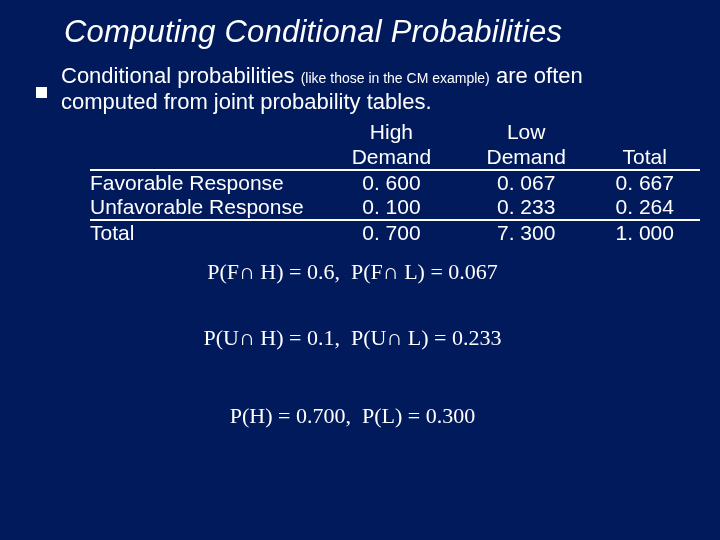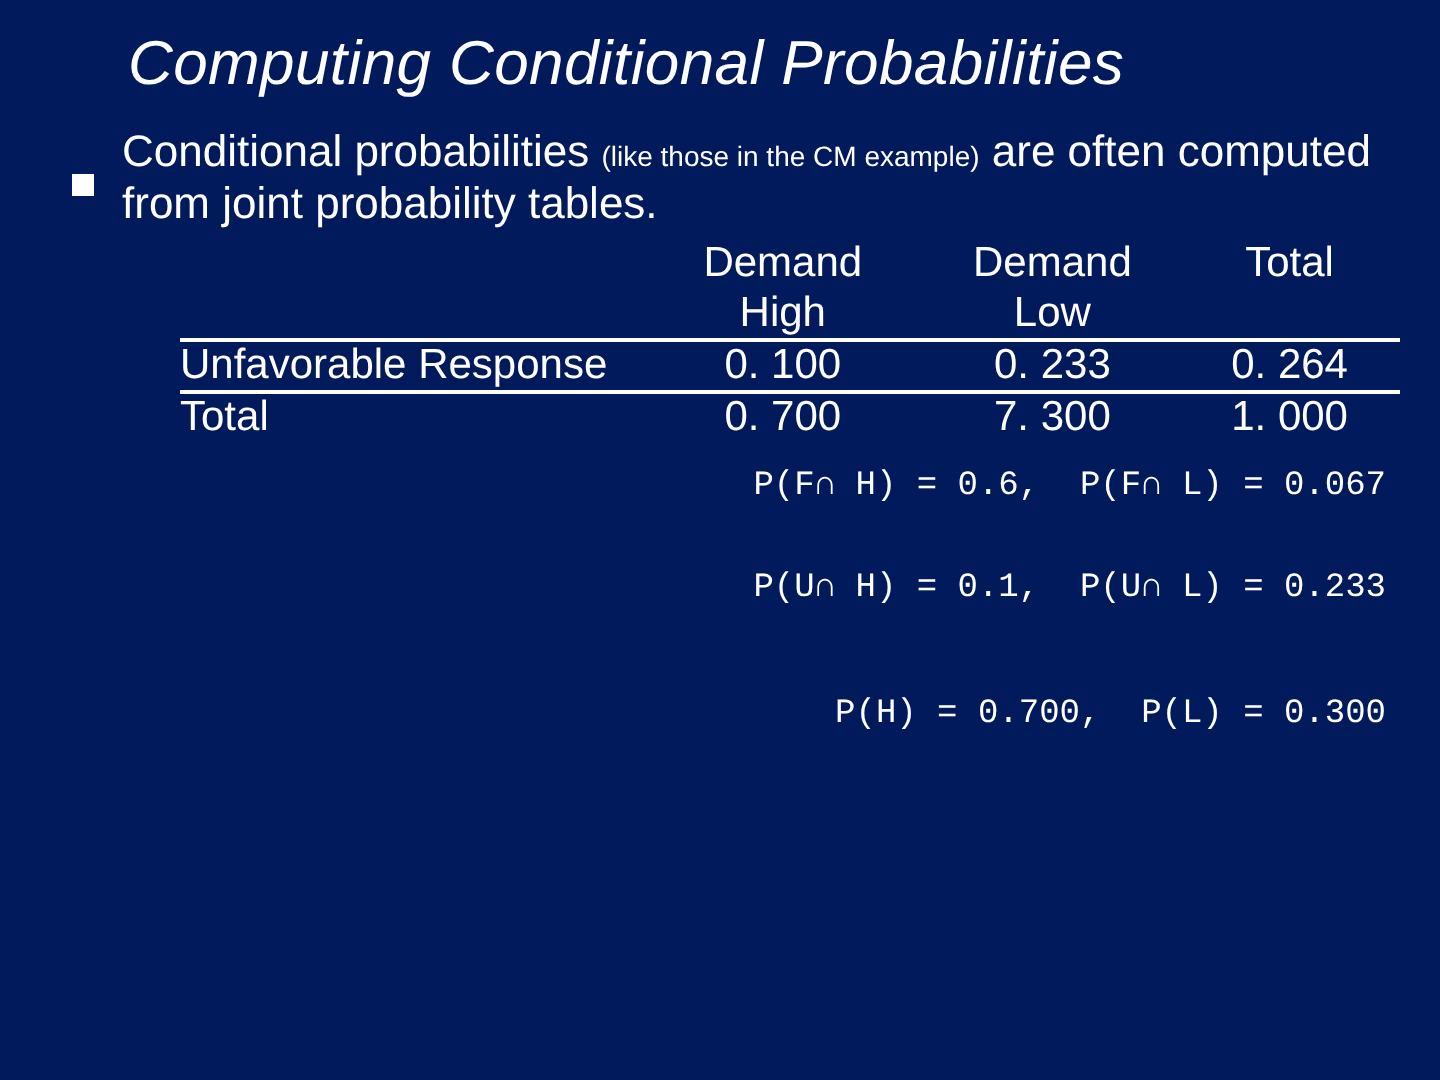--- a/index.html
+++ b/index.html
@@ -9,21 +9,21 @@
     height: 540px;
     background: #001a5c;
     color: #ffffff;
     font-family: Arial, Helvetica, sans-serif;
     overflow: hidden;
   }
   .slide {
     width: 720px;
     height: 423px;
     box-sizing: border-box;
-    padding: 10px 27px 0 28px;
+    padding: 10px 43px 0 28px;
     position: relative;
   }
   .title {
     font-style: italic;
     font-size: 31px;
     letter-spacing: 0.2px;
     margin: 6px 0 14px 36px;
     line-height: 1.05;
   }
   .bullet-row {
@@ -62,24 +62,24 @@
     text-align: left;
     width: 230px;
   }
   table.prob thead tr:nth-child(2) th {
     border-bottom: 2px solid #ffffff;
   }
   table.prob tbody tr:last-child td {
     border-top: 2px solid #ffffff;
   }
   .formula-block {
-    text-align: right;
+    text-align: center;
     margin: 2px 0 12px 0;
-    font-family: Liberation Mono, monospace;
-    font-size: 17px;
+    font-family: Liberation Serif, serif;
+    font-size: 22px;
     line-height: 1.5;
   }
   .sp { display:inline-block; height: 6px; }
 </style>
 </head>
 <body>
 
 <div class="slide">
 
   <div class="title">Computing Conditional Probabilities</div>
@@ -89,32 +89,38 @@
     <div class="b-text">
       <span>Conditional probabilities </span><span class="small-inline">(like those in the CM example)</span><span> are often computed from joint probability tables.</span>
     </div>
   </div>
 
   <div class="tbl-wrap">
     <table class="prob">
       <thead>
         <tr>
           <th class="rowlabel"></th>
+          <th>High</th>
+          <th>Low</th>
+          <th></th>
+        </tr>
+        <tr>
+          <th class="rowlabel"></th>
           <th>Demand</th>
           <th>Demand</th>
           <th>Total</th>
         </tr>
-        <tr>
-          <th class="rowlabel"></th>
-          <th>High</th>
-          <th>Low</th>
-          <th></th>
-        </tr>
       </thead>
       <tbody>
+        <tr>
+          <td class="rowlabel">Favorable Response</td>
+          <td>0. 600</td>
+          <td>0. 067</td>
+          <td>0. 667</td>
+        </tr>
         <tr>
           <td class="rowlabel">Unfavorable Response</td>
           <td>0. 100</td>
           <td>0. 233</td>
           <td>0. 264</td>
         </tr>
         <tr>
           <td class="rowlabel">Total</td>
           <td>0. 700</td>
           <td>7. 300</td>

